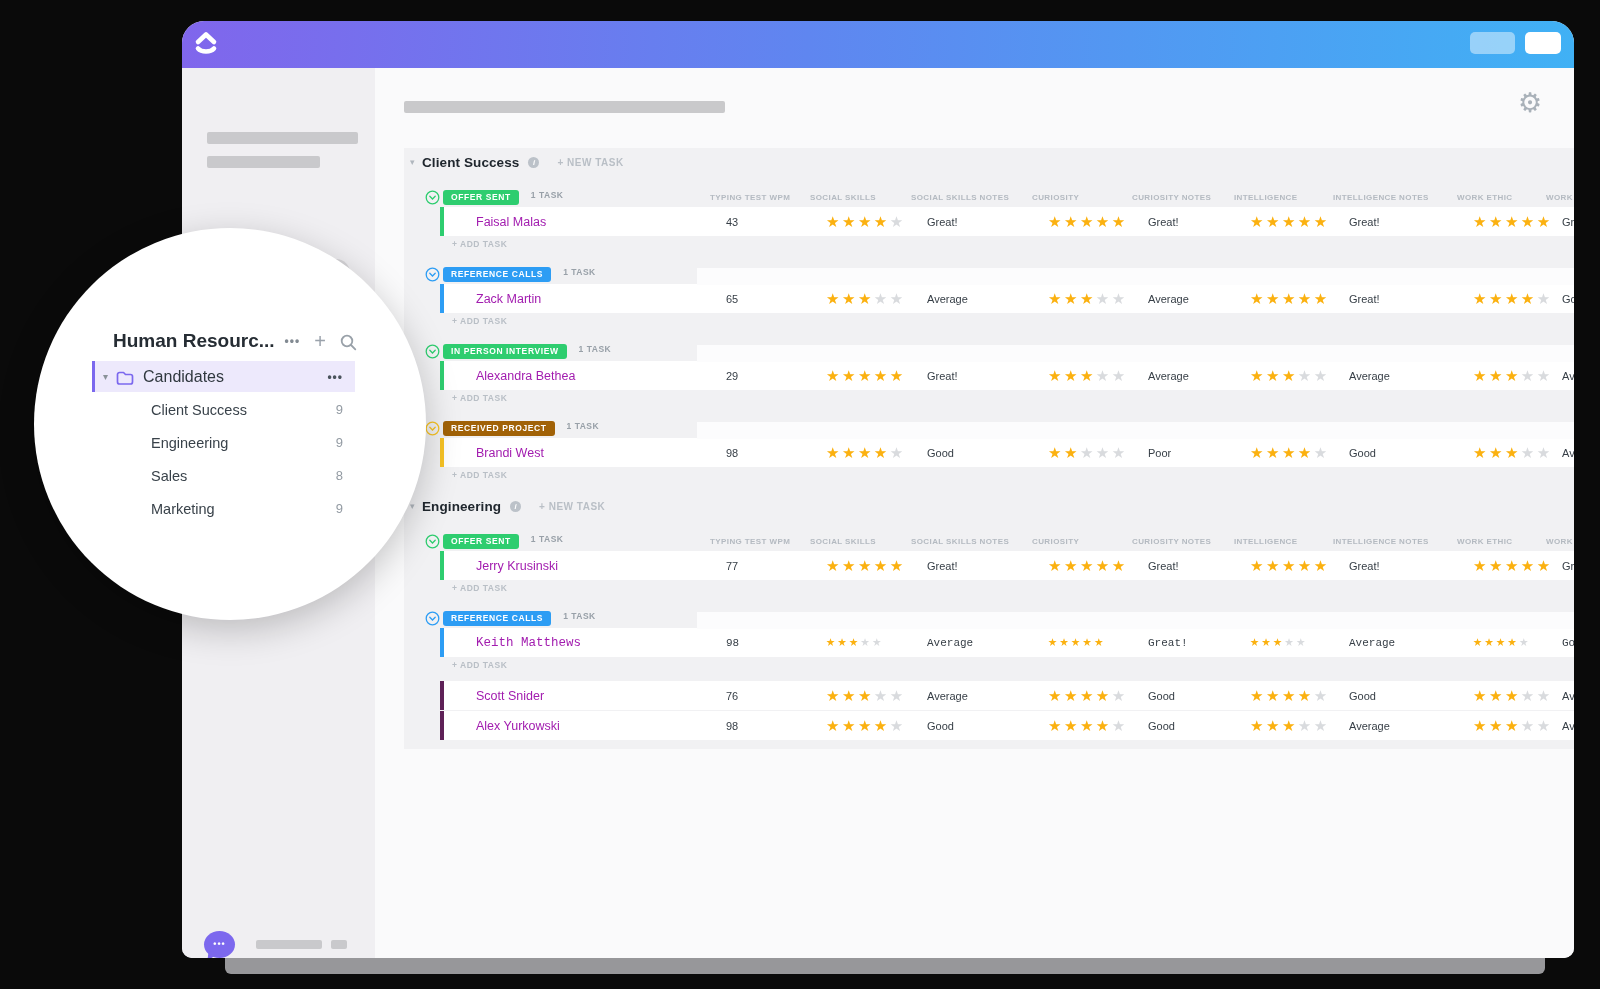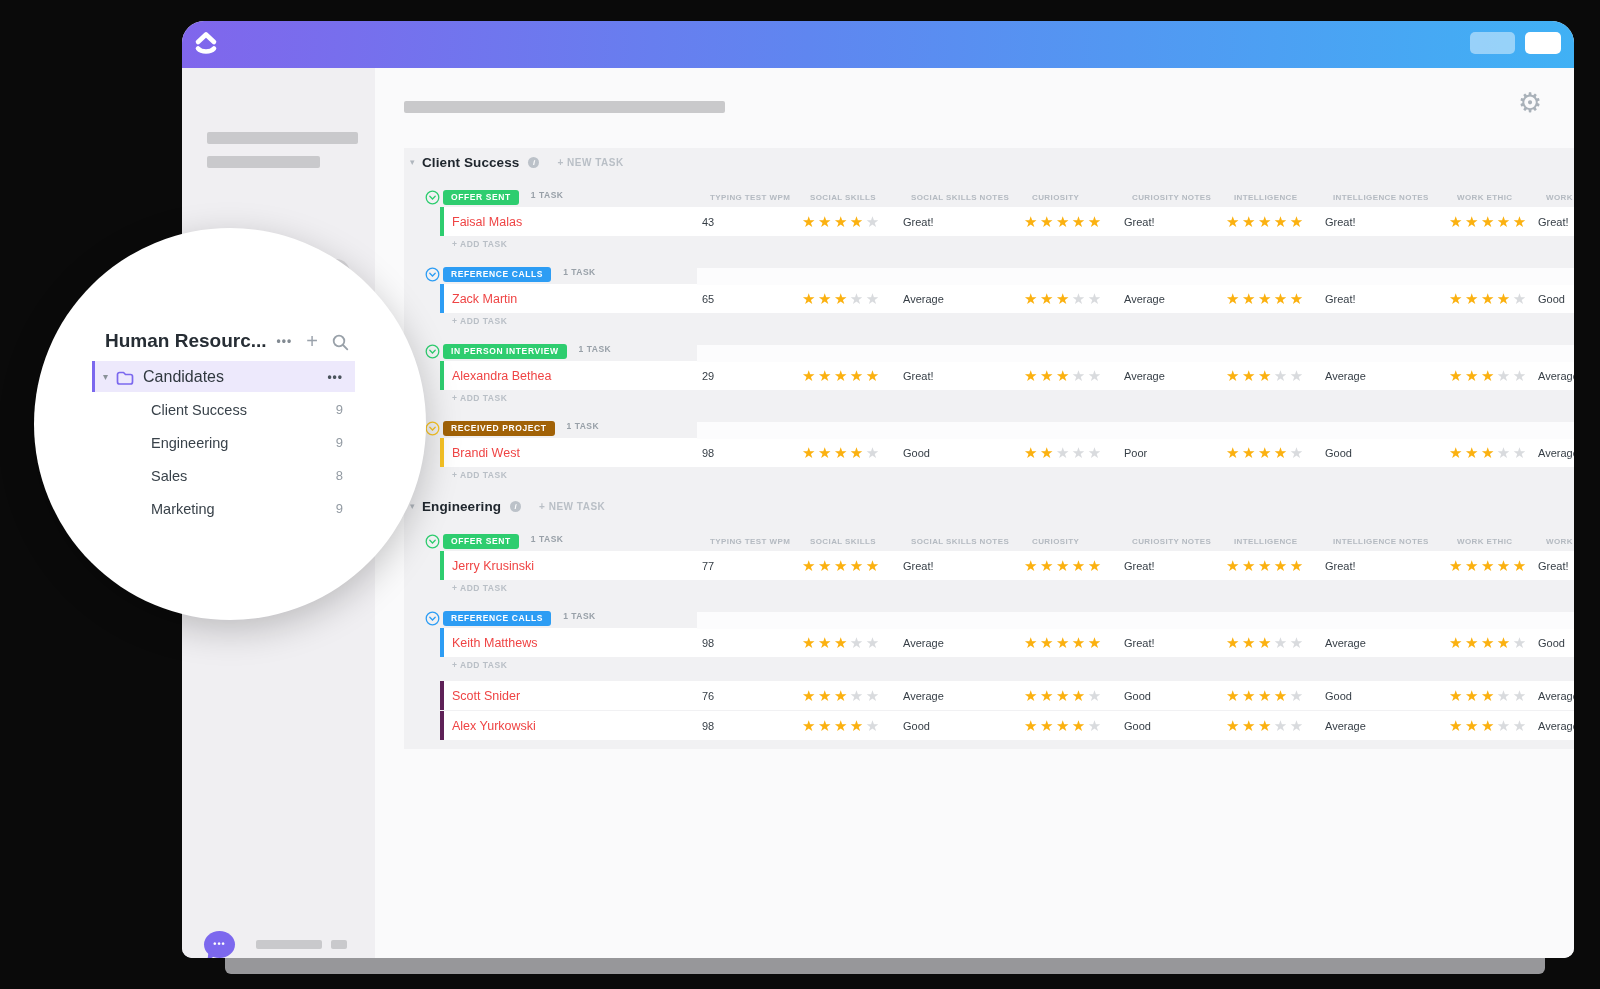--- a/index.html
+++ b/index.html
@@ -51,31 +51,31 @@
   .chev-circle{width:15px;height:15px;margin-right:3px;flex:none;position:relative;z-index:1;}
   .badge{height:15px;line-height:15px;padding:0 8px;border-radius:3px;color:#fff;font-size:8.5px;font-weight:bold;
          letter-spacing:.6px;position:relative;z-index:1;}
   .gcount{font-size:8.5px;letter-spacing:.5px;color:#98a0a8;margin-left:12px;font-weight:bold;position:relative;z-index:1;}
   .col-heads{position:absolute;left:306px;top:3px;display:flex;}
   .col-heads span{font-size:8px;letter-spacing:.4px;color:#b4bac1;font-weight:bold;overflow:hidden;white-space:nowrap;}
 
   .task-row{height:29px;margin-left:36px;margin-bottom:1px;background:#fff;border-left:4px solid #ccc;
             display:flex;align-items:center;}
   .cell{flex:none;overflow:hidden;white-space:nowrap;}
-  .c-name{width:258px;padding-left:8px;font-size:12.5px;color:#ef4444;}
+  .c-name{width:258px;padding-left:8px;font-size:12.5px;color:#a21caf;margin-left:24px;}
   .c-text{font-size:11px;color:#363e46;}
   .stars{letter-spacing:2.5px;font-size:15px;line-height:1;}
   .st-on{color:#fbb110;}
   .st-off{color:#d9dbde;}
   .add-task{height:12px;margin-left:48px;font-size:8.5px;letter-spacing:.5px;color:#b9bfc6;font-weight:bold;margin-top:3px;}
 
   
   .magnifier{position:absolute;left:34px;top:228px;width:392px;height:392px;background:#ffffff;border-radius:50%;
              z-index:5;box-shadow:0 10px 36px rgba(0,0,0,.22);overflow:hidden;}
-  .ws-row{position:absolute;left:71px;top:100px;width:262px;height:26px;display:flex;align-items:center;}
+  .ws-row{position:absolute;left:79px;top:100px;width:262px;height:26px;display:flex;align-items:center;}
   .ws-title{font-size:19px;font-weight:bold;color:#262d34;white-space:nowrap;}
   .ws-dots{font-size:12px;font-weight:bold;color:#828a92;margin-left:10px;letter-spacing:1px;}
   .ws-plus{font-size:20px;color:#9aa2ab;margin-left:14px;font-weight:300;}
   .ws-search{margin-left:14px;margin-top:3px;}
   .cand-row{position:absolute;left:58px;top:133px;width:263px;height:31px;background:#ede9fc;
             border-left:3px solid #7b68ee;display:flex;align-items:center;}
   .cand-caret{font-size:10px;color:#8a9299;margin-left:8px;}
   .cand-folder{margin-left:8px;margin-top:2px;}
   .cand-label{font-size:16px;color:#30383f;margin-left:9px;}
   .cand-dots{font-size:12px;font-weight:bold;color:#4a535c;margin-left:auto;margin-right:12px;letter-spacing:1px;}
@@ -272,21 +272,21 @@
           <div class="group">
             <div class="group-header">
               <div class="hdr-strip"></div>
               <svg class="chev-circle" viewBox="0 0 15 15">
                 <circle cx="7.5" cy="7.5" r="6.3" fill="none" stroke="#2d9df4" stroke-width="1.3"></circle>
                 <path d="M4.8 6.3 L7.5 9 L10.2 6.3" fill="none" stroke="#2d9df4" stroke-width="1.3" stroke-linecap="round"></path>
               </svg>
               <span class="badge" style="background: rgb(45, 157, 244);">REFERENCE CALLS</span>
               <span class="gcount">1 TASK</span>
             </div>
-            <div class="task-row" style="border-left-color: rgb(45, 157, 244);">
+            <div class="task-row" style="border-left-color: rgb(45, 157, 244); font-family: Liberation Mono, monospace;">
               <div class="cell c-name">Keith Matthews</div>
               <div class="cell c-text" style="width: 100px;">98</div>
               <div class="cell stars" style="width: 101px;"><span class="st-on">★</span><span class="st-on">★</span><span class="st-on">★</span><span class="st-off">★</span><span class="st-off">★</span></div>
               <div class="cell c-text" style="width: 121px;">Average</div>
               <div class="cell stars" style="width: 100px;"><span class="st-on">★</span><span class="st-on">★</span><span class="st-on">★</span><span class="st-on">★</span><span class="st-on">★</span></div>
               <div class="cell c-text" style="width: 102px;">Great!</div>
               <div class="cell stars" style="width: 99px;"><span class="st-on">★</span><span class="st-on">★</span><span class="st-on">★</span><span class="st-off">★</span><span class="st-off">★</span></div>
               <div class="cell c-text" style="width: 124px;">Average</div>
               <div class="cell stars" style="width: 89px;"><span class="st-on">★</span><span class="st-on">★</span><span class="st-on">★</span><span class="st-on">★</span><span class="st-off">★</span></div>
               <div class="cell c-text" style="width: 90px;">Good</div>

